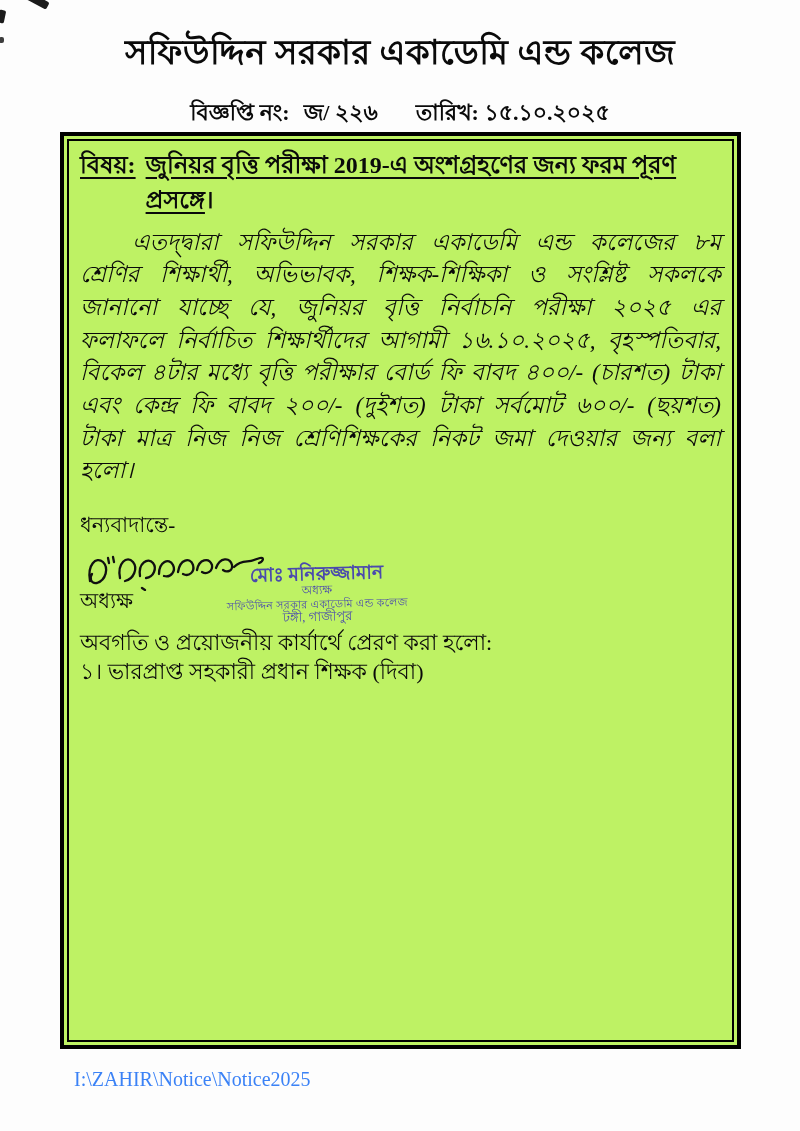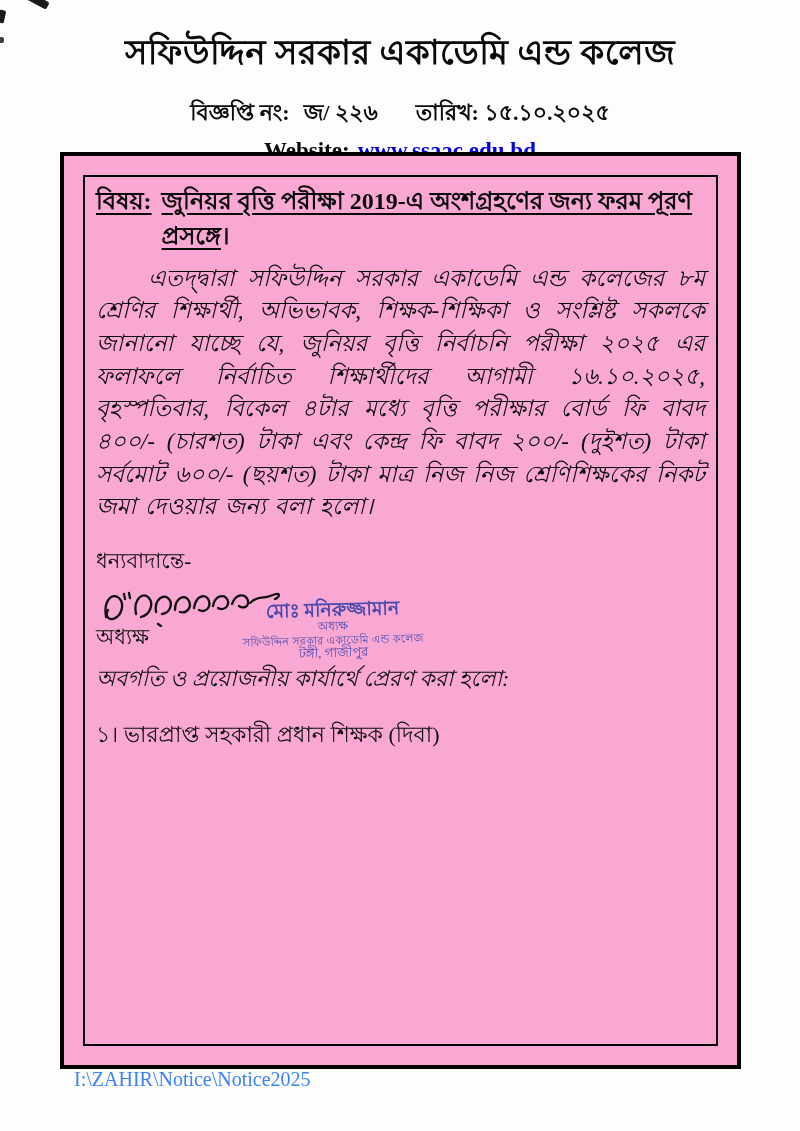--- a/index.html
+++ b/index.html
@@ -30,24 +30,24 @@
   .meta-line .gap-sm { display:inline-block; width:14px; }
   .meta-line .gap-lg { display:inline-block; width:38px; }
   .website-line { margin-top:6px; font-size:23px; font-weight:bold; }
   .website-line a {
     color:#0000e0; text-decoration:underline;
     text-decoration-thickness:2px; text-underline-offset:3px;
     margin-left:8px;
   }
 
   .notice-box {
-    position:absolute; left:60px; top:152px;
+    position:absolute; left:60px; top:132px;
     width:681px; height:917px;
-    border:4px solid #000; padding:19px;
-    background:#f9a8d4;
+    border:4px solid #000; padding:3px;
+    background:#bef264;
   }
   .notice-box-inner {
     width:100%; height:100%;
     border:2px solid #000;
     padding:7px 11px 0 11px;
     position:relative;
   }
 
   .subject-row { display:flex; align-items:flex-start; font-size:24px; font-weight:bold; line-height:1.45; }
   .subject-label { text-decoration:underline; text-decoration-thickness:2px; text-underline-offset:4px; white-space:nowrap; margin-right:10px; }
@@ -58,34 +58,34 @@
     font-size:23px; line-height:1.42;
     text-align:justify; text-indent:52px;
     word-spacing:3px;
     font-style:italic;
   }
 
   .sig-region { position:relative; margin-top:21px; height:126px; }
   .closing { font-size:21px; }
   .signature-svg { display:block; margin:3px 0 0 2px; }
   .principal { font-size:21px; margin-top:-6px; position:relative; z-index:2; }
-  .dist-heading { font-size:22px; margin-top:5px; position:relative; z-index:2;font-style:italic; }
+  .dist-heading { font-size:22px; margin-top:5px; position:relative; z-index:2; }
 
   .stamp {
     position:absolute; left:112px; top:54px; width:250px;
     text-align:center; color:#4a4aad; z-index:1;
     transform:rotate(-1.5deg); line-height:1.12;
     font-family:"Liberation Serif","DejaVu Serif",serif;
   }
   .stamp .st-name { font-size:19px; font-weight:bold; }
   .stamp .st-title { font-size:12px; }
   .stamp .st-org { font-size:11px; letter-spacing:.3px; }
   .stamp .st-loc { font-size:13px; }
 
-  .dist-item { margin-top:46px; font-size:22px; }
+  .dist-item { margin-top:19px; font-size:22px; }
 
   .footer-path {
     position:absolute; left:74px; top:1068px;
     font-size:20px; font-family:Liberation Serif, serif;
     color:#3b82f6;
   }
 </style>
 </head>
 <body>
 

